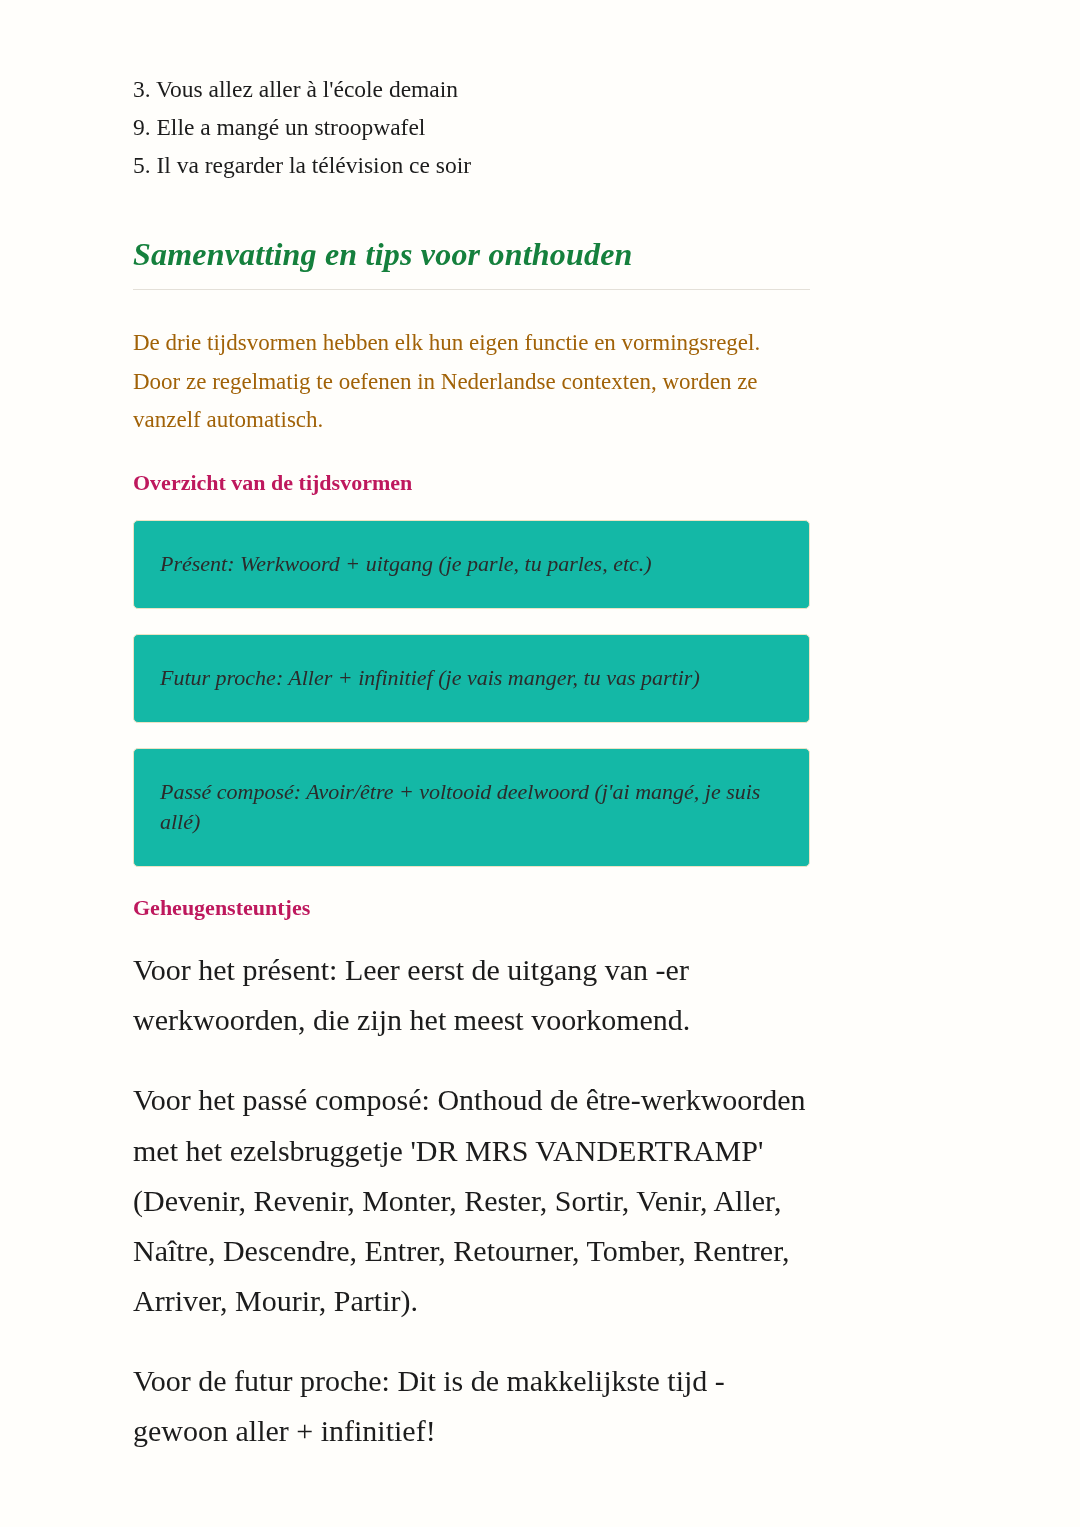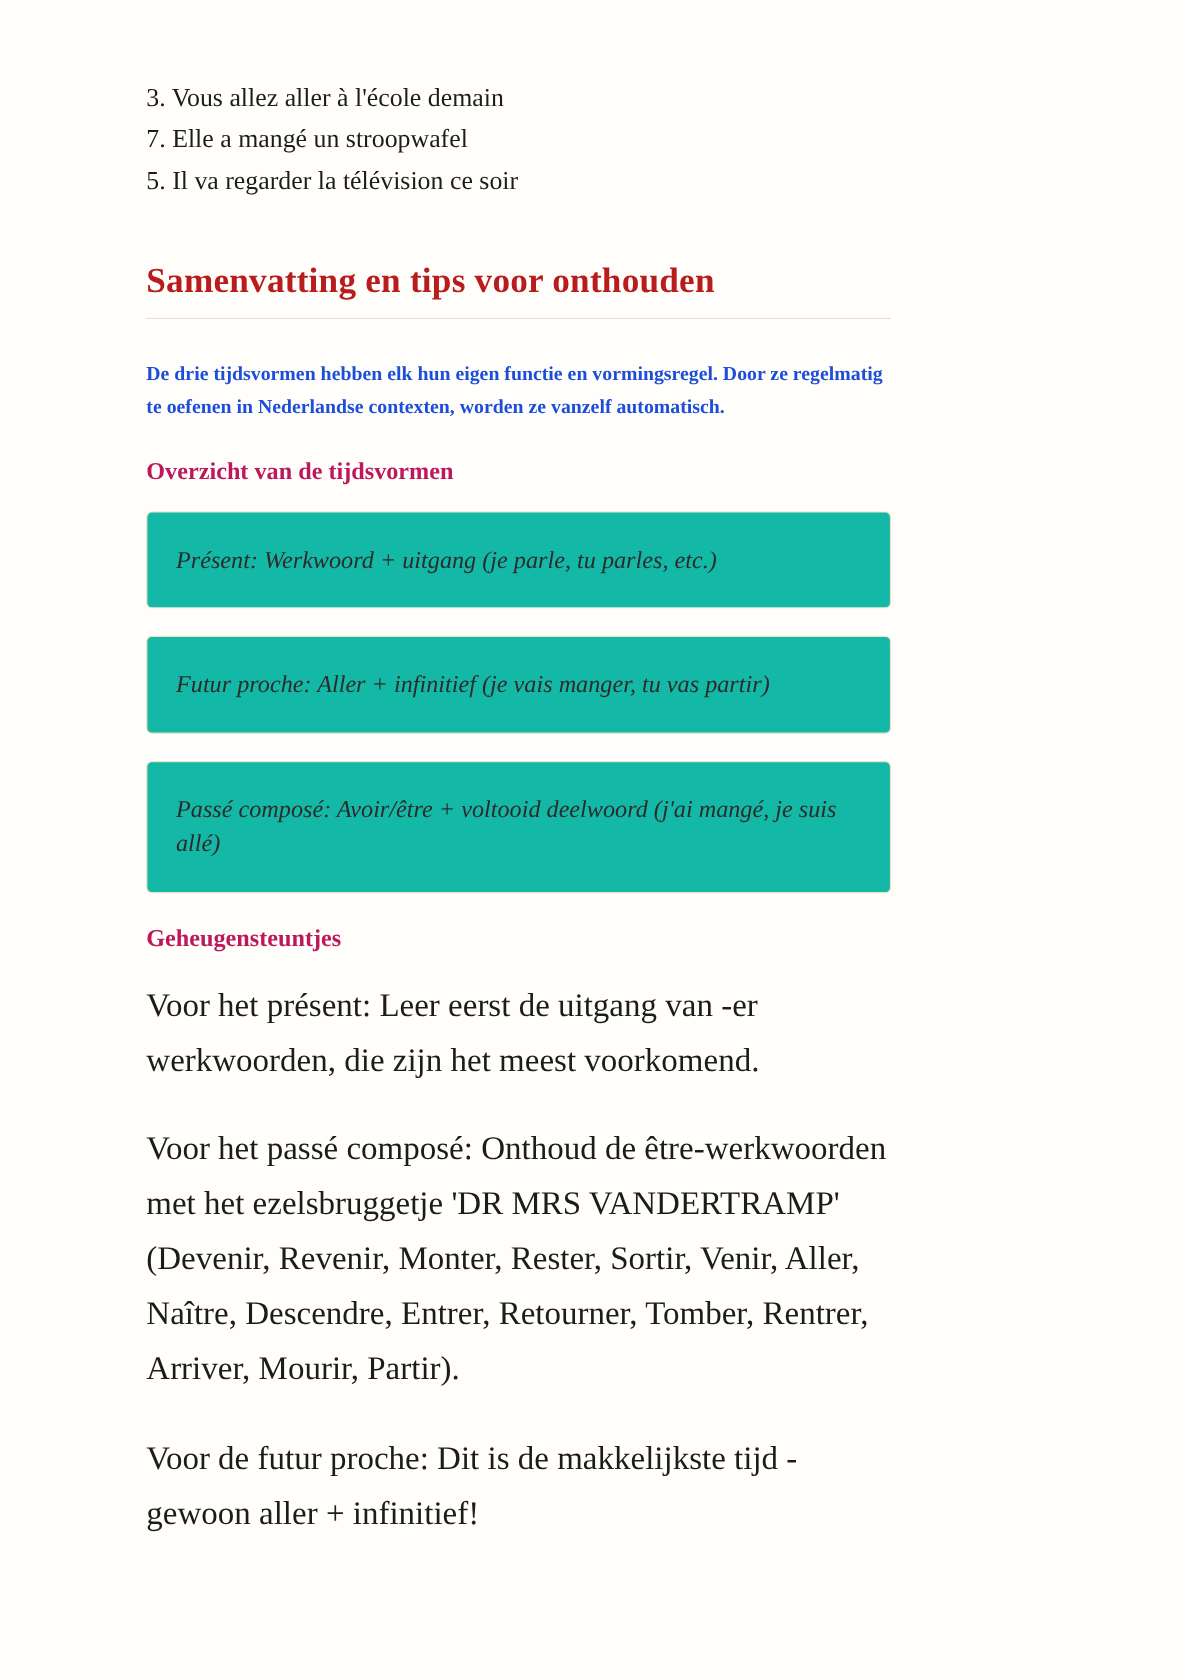--- a/index.html
+++ b/index.html
@@ -27,35 +27,35 @@
   }
   .exercise-list li {
     font-size: 23.5px;
     line-height: 1.62;
     color: #1c1c1c;
   }
   h2.section-title {
     font-family: "Liberation Serif", serif;
     font-size: 32px;
     font-weight: bold;
-    color: #b91c1c;
+    color: #15803d;
     margin: 0 0 16px 0;
     letter-spacing: 0.2px;
+    font-style: italic;
   }
   .rule {
     border: 0;
     border-top: 1px solid #e4e0d8;
     margin: 0 0 34px 0;
   }
   p.body-text {
-    font-size: 18px;
+    font-size: 23px;
     line-height: 1.68;
     margin: 0 0 30px 0;
-    color: #1d4ed8;
-    font-weight: bold;
+    color: #a16207;
   }
   h3.sub-title {
     font-size: 22px;
     font-weight: bold;
     color: #be185d;
     margin: 22px 0 24px 0;
   }
   .callout {
     background: #14b8a6;
     border: 1px solid #ece3c4;
@@ -77,21 +77,21 @@
   }
   .tips p:last-child { margin-bottom: 0; }
 </style>
 </head>
 <body>
 
 <div class="page">
 
   <ul class="exercise-list">
     <li>3. Vous allez aller à l'école demain</li>
-    <li>7. Elle a mangé un stroopwafel</li>
+    <li>9. Elle a mangé un stroopwafel</li>
     <li>5. Il va regarder la télévision ce soir</li>
   </ul>
 
   <h2 class="section-title">Samenvatting en tips voor onthouden</h2>
   <hr class="rule">
 
   <p class="body-text">De drie tijdsvormen hebben elk hun eigen functie en vormingsregel. Door ze regelmatig te oefenen in Nederlandse contexten, worden ze vanzelf automatisch.</p>
 
   <h3 class="sub-title">Overzicht van de tijdsvormen</h3>
 

